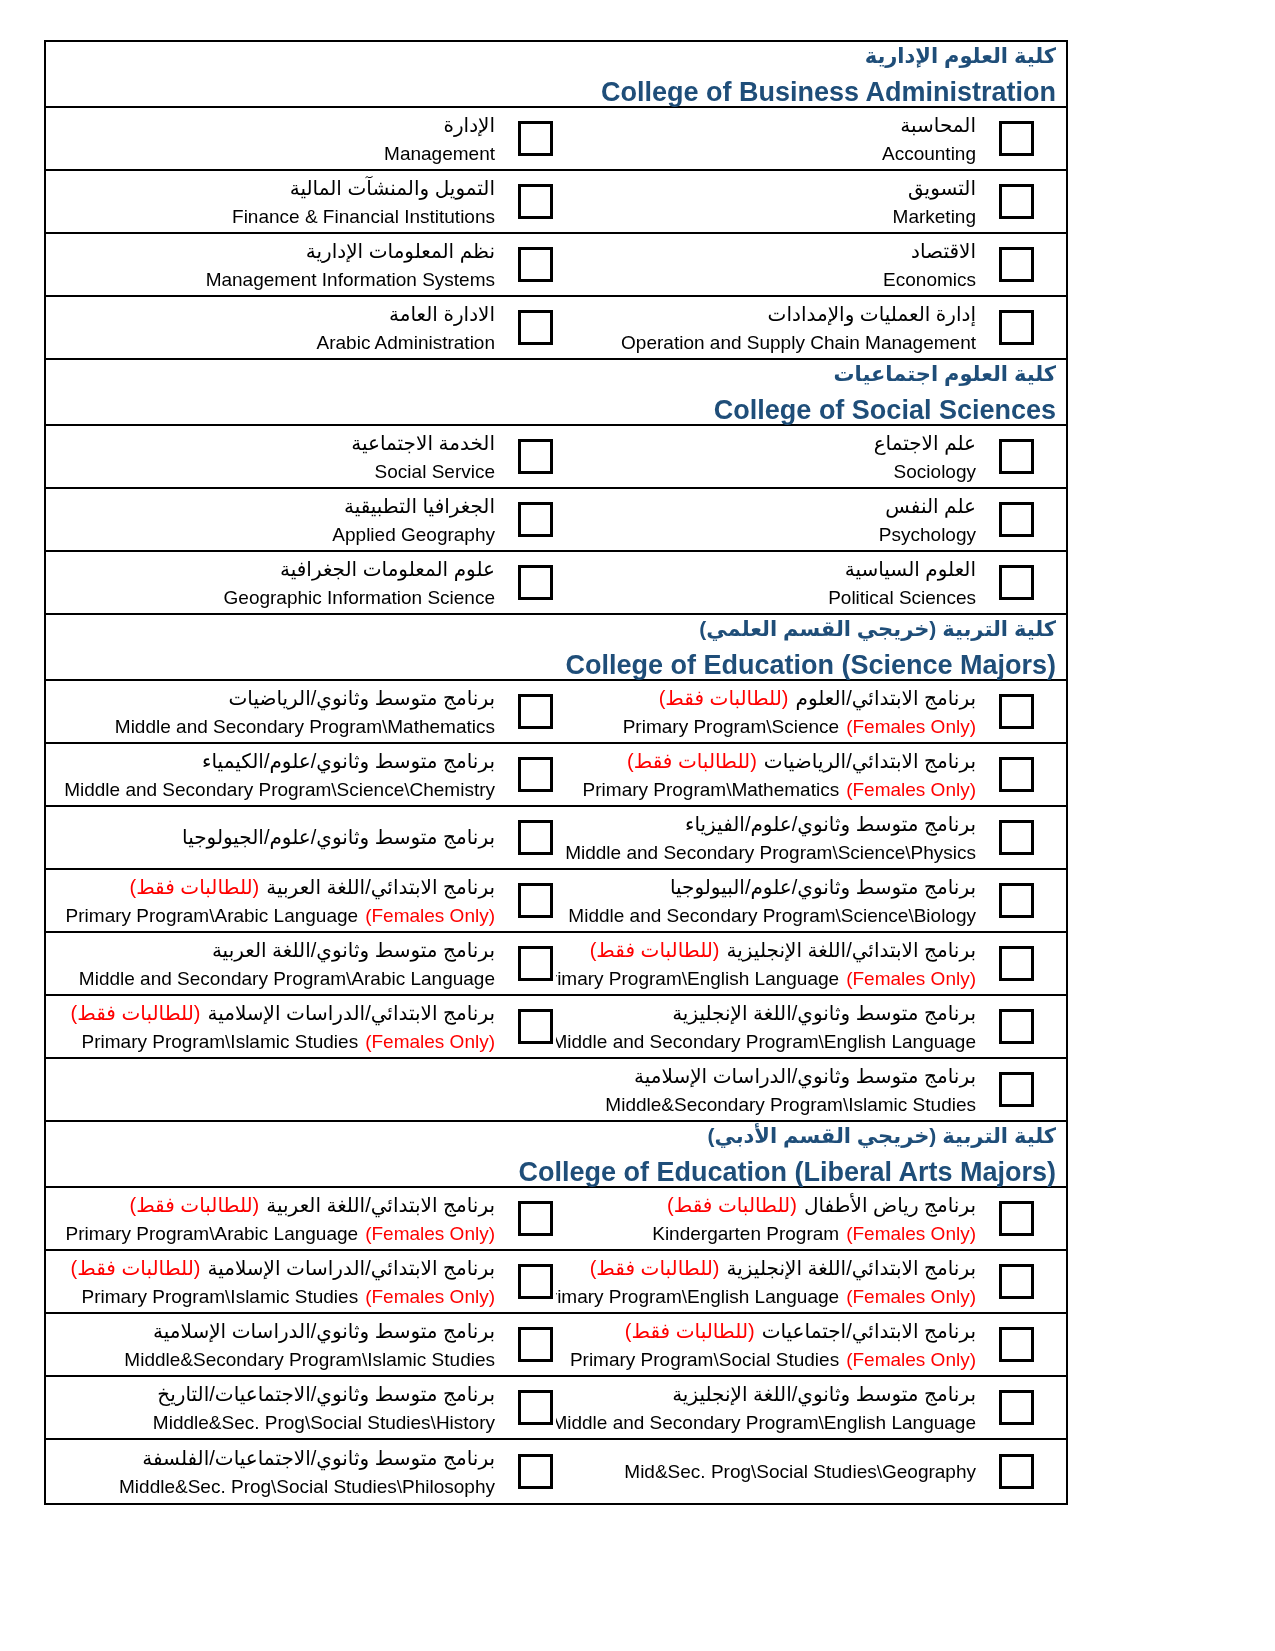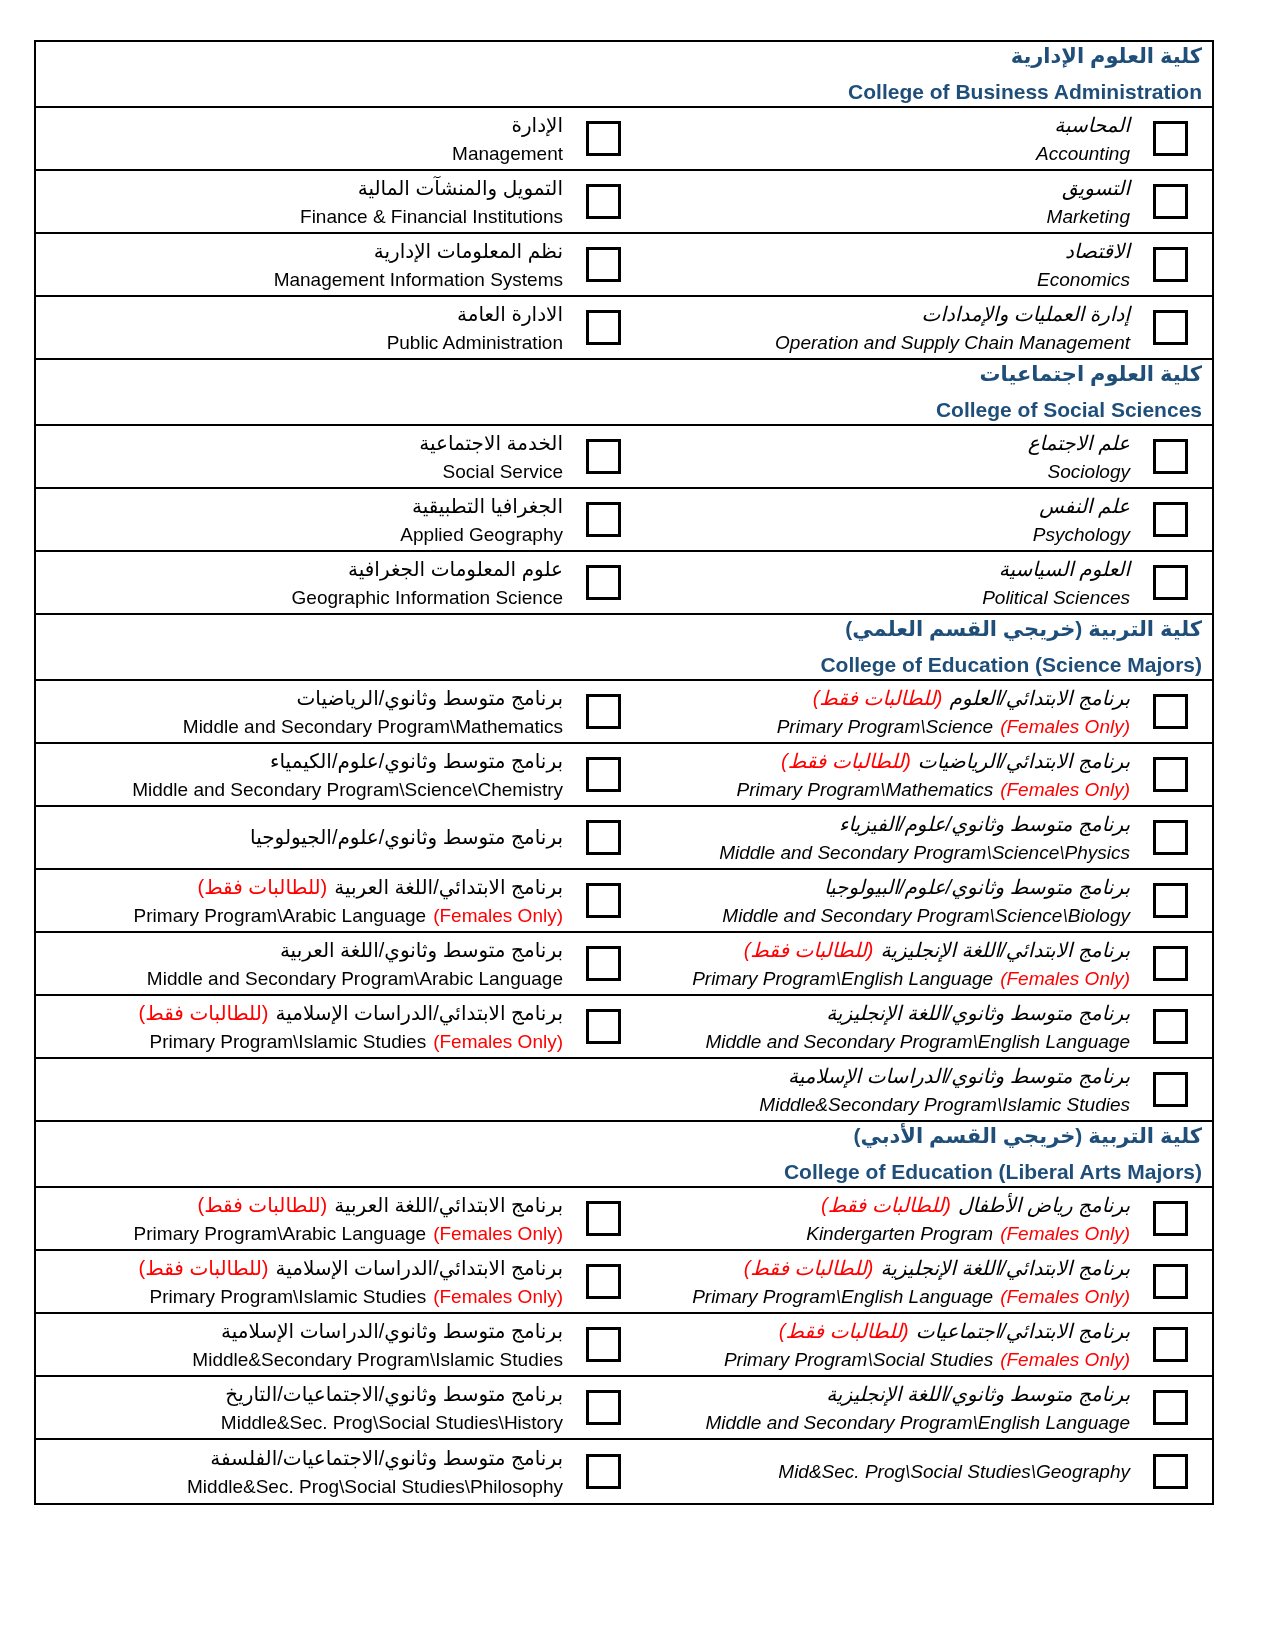--- a/index.html
+++ b/index.html
@@ -4,46 +4,46 @@
 <style>
   :root{
     --blue:#1f4e79;
     --red:#ff0000;
     --ink:#000000;
   }
   html,body{margin:0;padding:0;background:#ffffff;}
   body{font-family:"Liberation Sans","DejaVu Sans",sans-serif;color:var(--ink);}
   .page{position:relative;width:1275px;height:1651px;background:#ffffff;overflow:hidden;}
   .table{
-    position:absolute;left:34px;top:40px;width:1180px;
+    position:absolute;left:44px;top:40px;width:1024px;
     border:2px solid var(--ink);box-sizing:border-box;background:#ffffff;
   }
   .section-header{
     box-sizing:border-box;height:66px;border-bottom:2px solid var(--ink);
     display:flex;flex-direction:column;justify-content:center;
     text-align:right;padding:2px 10px 2px 10px;
   }
   .section-header .hdr-ar{
     direction:rtl;unicode-bidi:isolate;color:var(--blue);font-weight:bold;
     font-size:21px;line-height:28px;
   }
   .section-header .hdr-en{
-    color:var(--blue);font-weight:bold;font-size:21px;line-height:28px;margin-top:8px;
+    color:var(--blue);font-weight:bold;font-size:27px;line-height:28px;margin-top:8px;
   }
   .row{
     box-sizing:border-box;height:63px;border-bottom:2px solid var(--ink);
     display:grid;grid-template-columns:1fr 1fr;
   }
   .table > :last-child{border-bottom:none;}
   .cell{
     display:flex;align-items:center;justify-content:flex-end;
     gap:23px;box-sizing:border-box;overflow:hidden;
   }
   .cell.side-left{padding-right:3px;}
-  .cell.side-right{padding-right:24px;font-style:italic;}
+  .cell.side-right{padding-right:32px;}
   .labels{text-align:right;}
   .ar-line{direction:rtl;unicode-bidi:isolate;font-size:20px;line-height:29px;white-space:nowrap;}
   .en-line{font-size:19px;line-height:27px;white-space:nowrap;}
   .note{color:var(--red);margin-inline-start:7px;}
   .checkbox{
     flex:none;width:29px;height:29px;border:3px solid var(--ink);
     background:#ffffff;display:inline-block;cursor:pointer;
   }
 </style>
 </head>
@@ -104,21 +104,21 @@
         <div class="en-line"><span>Economics</span></div>
       </div>
       <span class="checkbox" role="checkbox" aria-checked="false"></span>
     </div>
   </div>
 
   <div class="row">
     <div class="cell side-left">
       <div class="labels">
         <div class="ar-line"><span>الادارة العامة</span></div>
-        <div class="en-line"><span>Public Administration</span></div>
+        <div class="en-line"><span>Arabic Administration</span></div>
       </div>
       <span class="checkbox" role="checkbox" aria-checked="false"></span>
     </div>
     <div class="cell side-right">
       <div class="labels">
         <div class="ar-line"><span>إدارة العمليات والإمدادات</span></div>
         <div class="en-line"><span>Operation and Supply Chain Management</span></div>
       </div>
       <span class="checkbox" role="checkbox" aria-checked="false"></span>
     </div>

